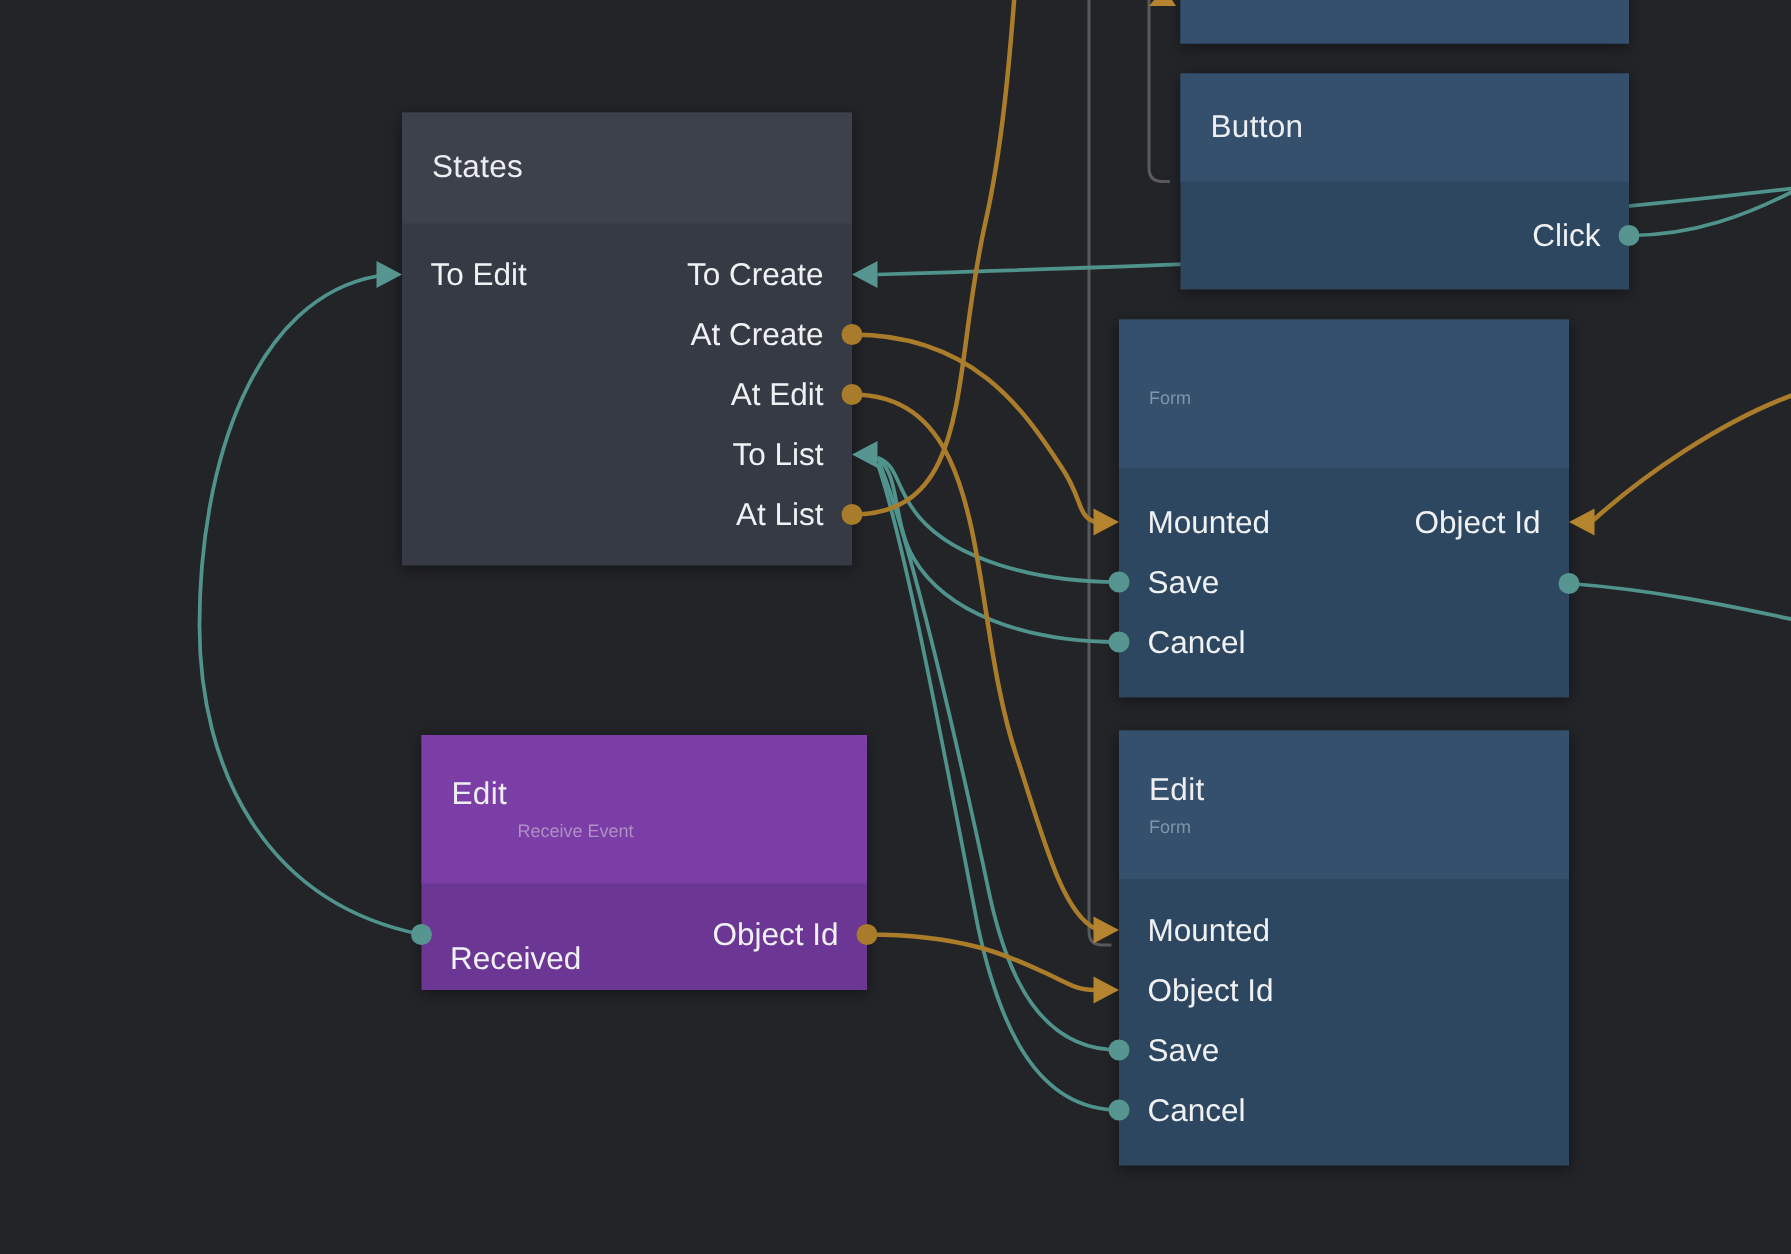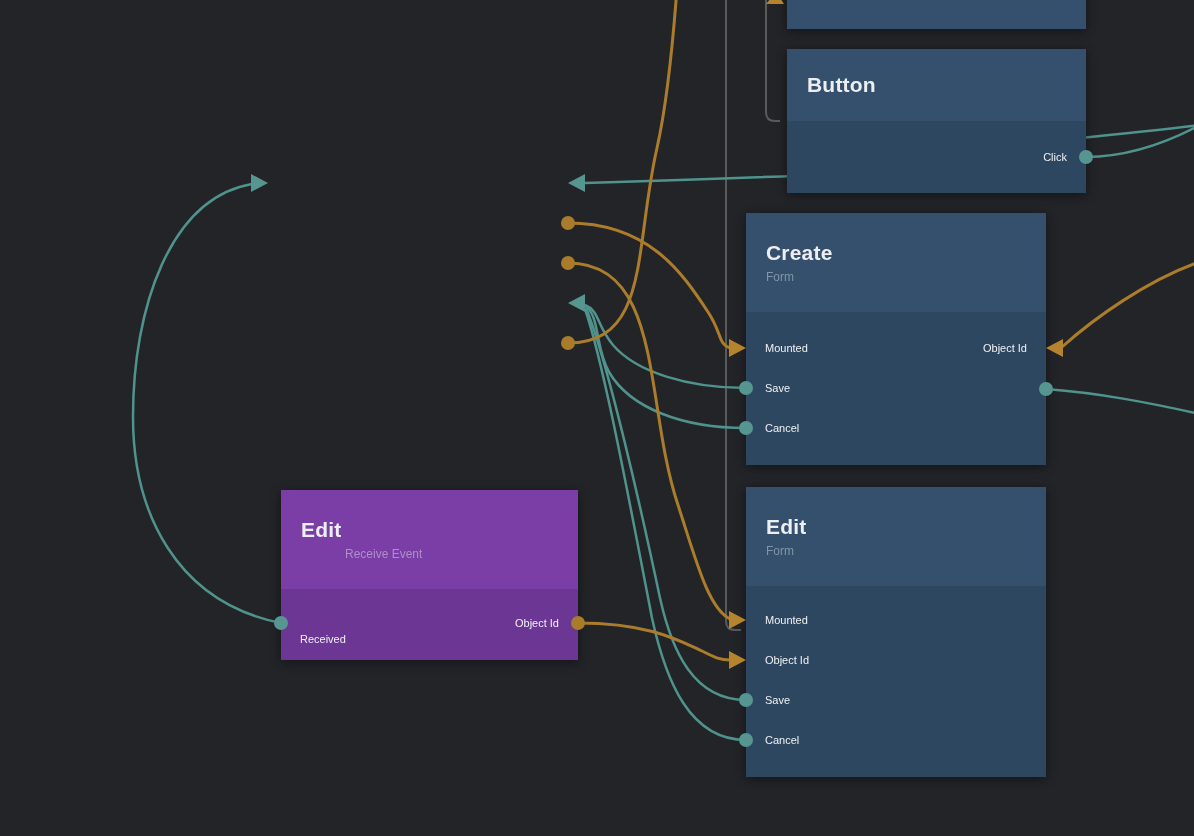--- a/index.html
+++ b/index.html
@@ -6,23 +6,23 @@
   .canvas{
     position:relative;width:1194px;height:836px;overflow:hidden;
     background:#232428;
     font-family:"Liberation Sans", sans-serif;
   }
   svg.layer{position:absolute;left:0;top:0;width:1194px;height:836px;}
   svg.wires{z-index:0;}
   svg.markers{z-index:2;pointer-events:none;}
   .node{position:absolute;z-index:1;box-shadow:0 2px 10px rgba(0,0,0,.45);}
   .node .hdr{position:absolute;left:0;top:0;right:0;display:flex;flex-direction:column;justify-content:center;padding-left:20px;box-sizing:border-box;}
-  .node .title{font-size:21px;font-weight:700;color:#eceef1;letter-spacing:.2px;}
+  .node .title{font-size:21px;font-weight:400;color:#eceef1;letter-spacing:.2px;}
   .node .subtitle{font-size:12px;font-weight:400;margin-top:5px;}
-  .port{position:absolute;font-size:11px;color:#eff1f3;line-height:19px;white-space:nowrap;}
+  .port{position:absolute;font-size:21px;color:#eff1f3;line-height:19px;white-space:nowrap;}
   .port.l{left:19px;}
   .port.r{right:19px;text-align:right;}
   
   .node.gray{background:#353a44;}
   .node.gray .hdr{background:#3c414c;}
   
   .node.blue{background:#2e4761;}
   .node.blue .hdr{background:#35506c;}
   .node.blue .subtitle{color:#8095aa;}
   
@@ -65,24 +65,34 @@
 
   </div>
 
   <div class="node blue" style="left:787px;top:49px;width:299px;height:144px;">
     <div class="hdr" style="height:72px;">
       <div class="title">Button</div>
     </div>
     <span class="port r" style="top:99px;">Click</span>
   </div>
 
+  <div class="node gray" style="left:268px;top:75px;width:300px;height:302px;">
+    <div class="hdr" style="height:74px;">
+      <div class="title">States</div>
+    </div>
+    <span class="port l" style="top:99px;">To Edit</span>
+    <span class="port r" style="top:99px;">To Create</span>
+    <span class="port r" style="top:139px;">At Create</span>
+    <span class="port r" style="top:179px;">At Edit</span>
+    <span class="port r" style="top:219px;">To List</span>
+    <span class="port r" style="top:259px;">At List</span>
+  </div>
 
   <div class="node blue" style="left:746px;top:213px;width:300px;height:252px;">
     <div class="hdr" style="height:99px;">
-      <div class="title">Create</div>
       <div class="subtitle">Form</div>
     </div>
     <span class="port l" style="top:126px;">Mounted</span>
     <span class="port r" style="top:126px;">Object Id</span>
     <span class="port l" style="top:166px;">Save</span>
     <span class="port l" style="top:206px;">Cancel</span>
   </div>
 
   <div class="node blue" style="left:746px;top:487px;width:300px;height:290px;">
     <div class="hdr" style="height:99px;">

